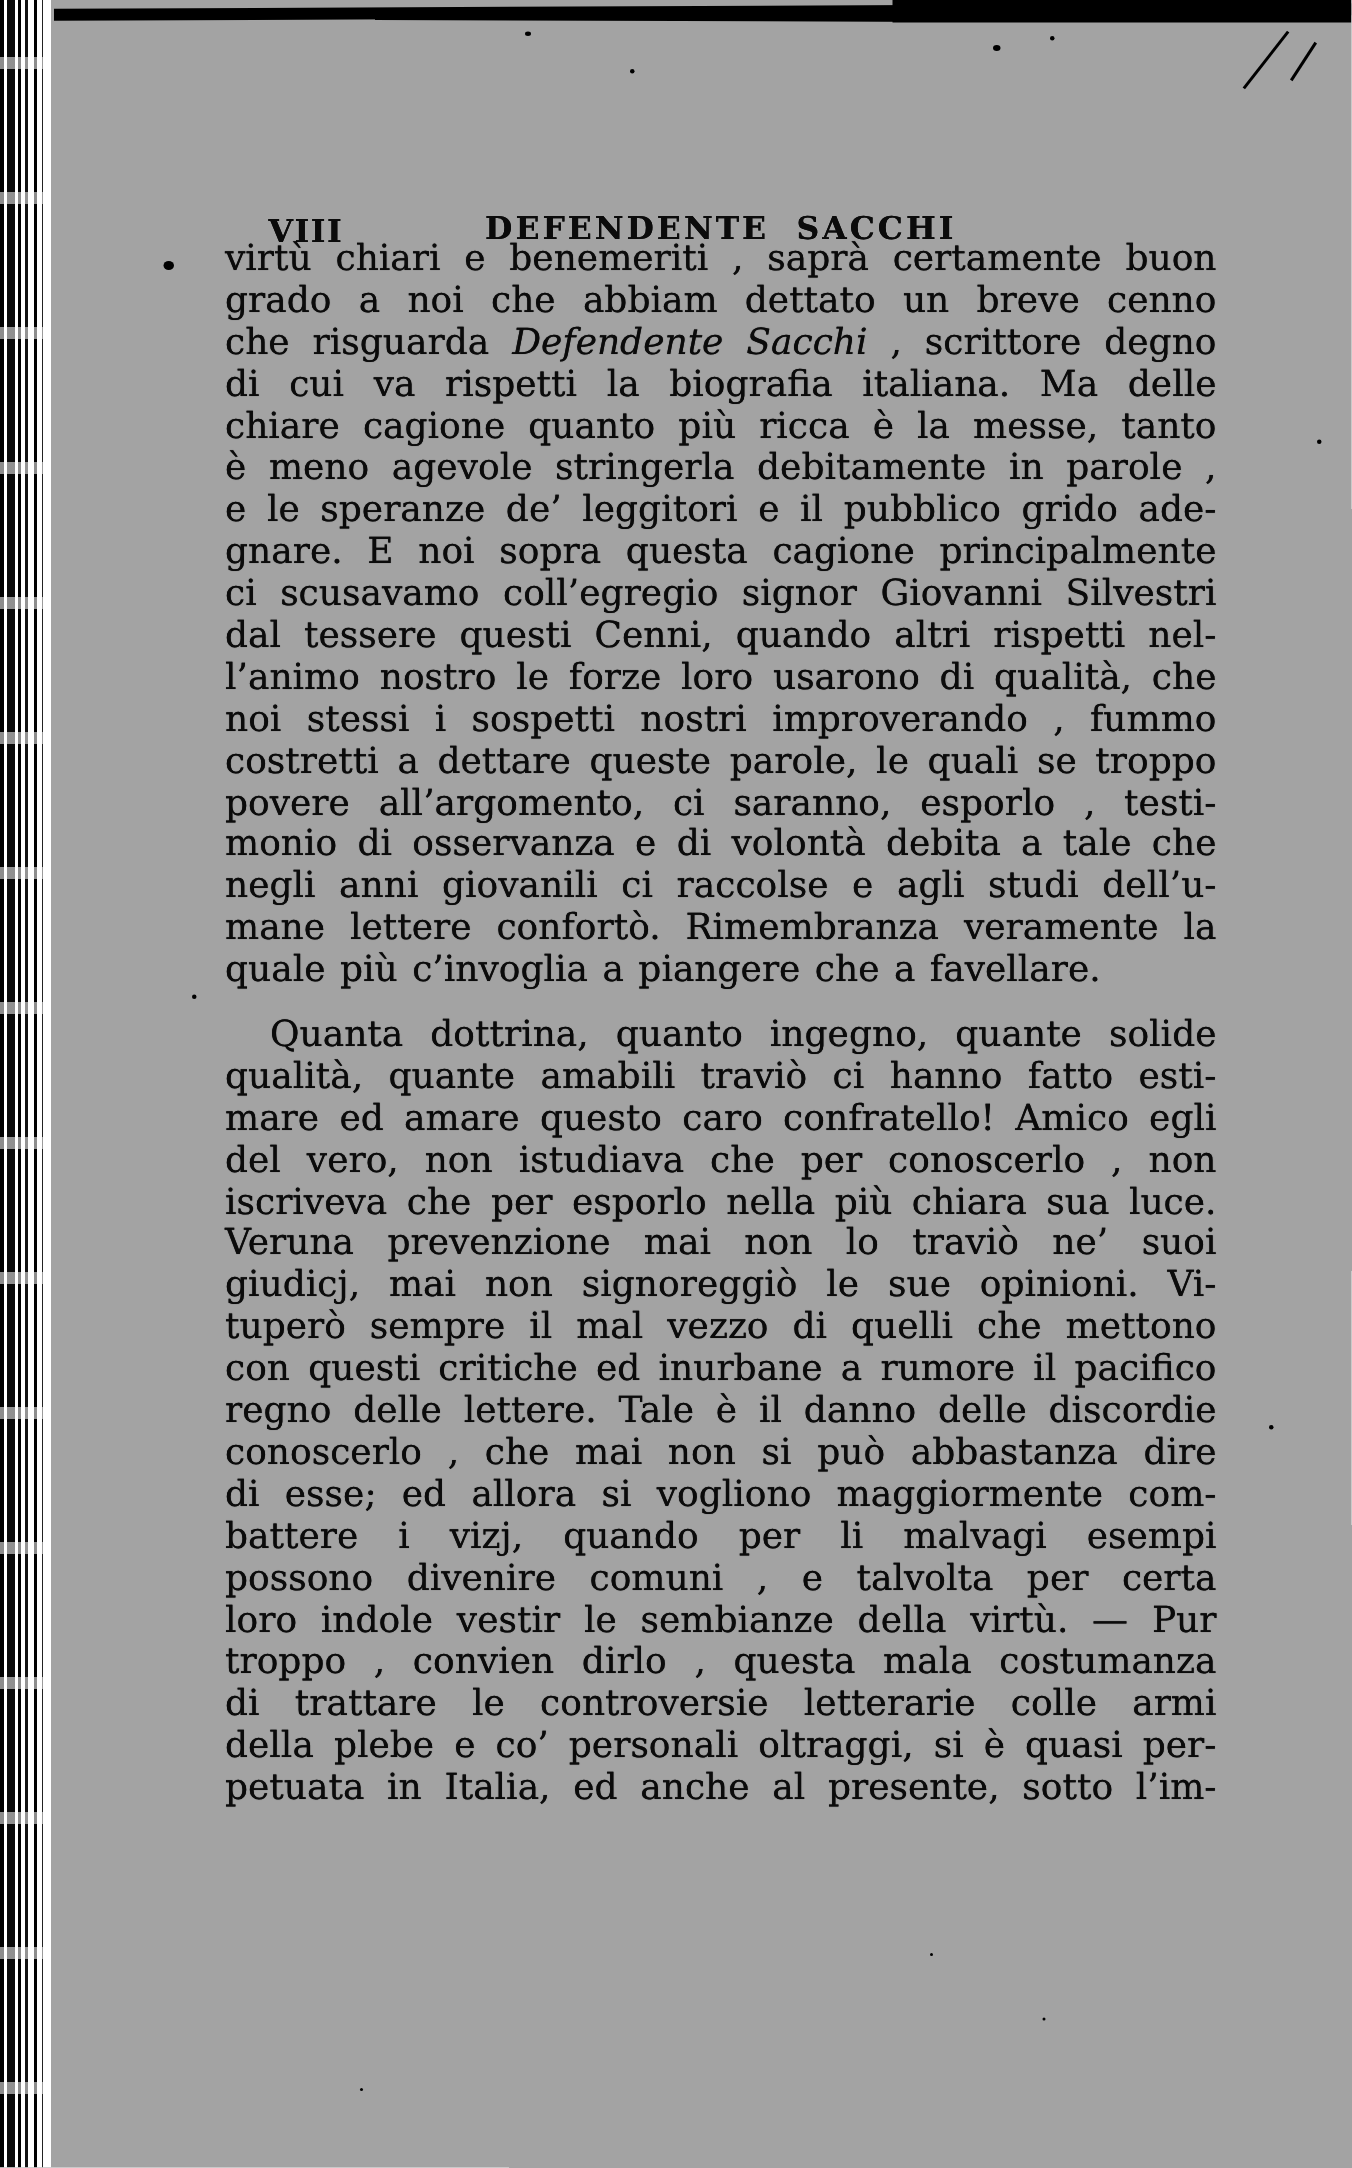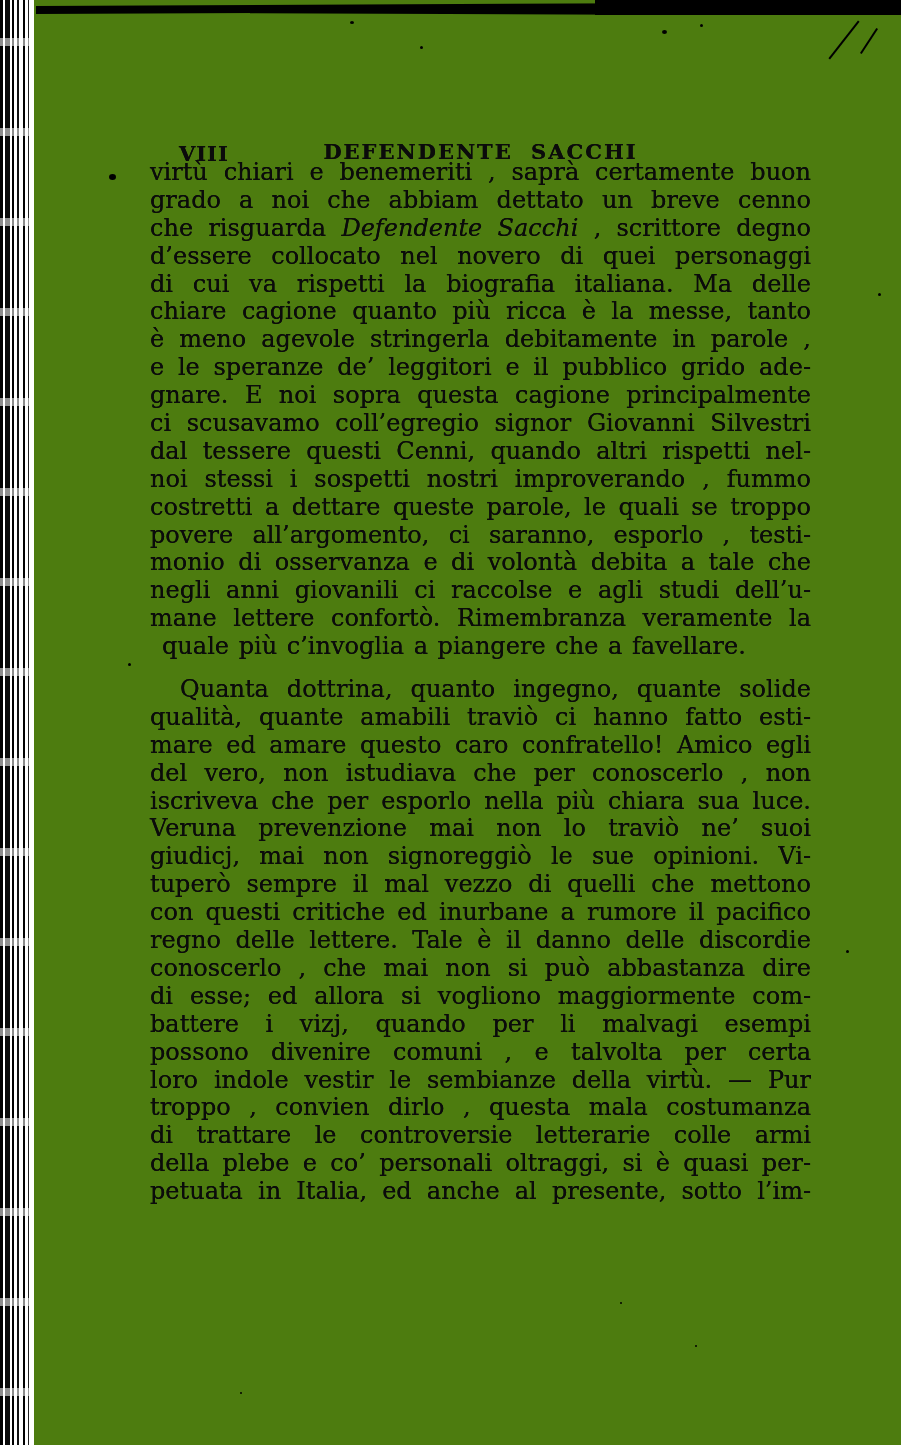--- a/index.html
+++ b/index.html
@@ -1,17 +1,17 @@
 <!DOCTYPE html>
 <html><head>
 <meta charset="utf-8">
 <style>
   html,body{margin:0;padding:0;background:#e8e8e8;}
   .page{
-    position:relative;width:901px;height:1445px;background:#4d7c0f;
+    position:relative;width:901px;height:1445px;background:#a3a3a3;
     overflow:hidden;font-family:"DejaVu Serif", serif;color:#0b0b0b;
   }
   
   .binding{
     position:absolute;left:0;top:0;width:34px;height:1445px;
     background:
       repeating-linear-gradient(180deg, rgba(255,255,255,0) 0 38px, rgba(255,255,255,.55) 38px 46px, rgba(255,255,255,0) 46px 90px),
       repeating-linear-gradient(90deg,
         #000 0 3px, #fff 3px 5px, #0a0a0a 5px 10px, #fff 10px 12px,
         #000 12px 14px, #fff 14px 17px, #111 17px 19px, #fff 19px 23px,
@@ -30,21 +30,21 @@
     position:absolute;left:150px;top:139px;width:661px;text-align:center;
     font-size:21px;letter-spacing:2px;word-spacing:9px;font-weight:bold;
     text-shadow:0 0 .4px currentColor;
   }
   .text-block{
     position:absolute;left:150px;top:159px;width:661px;
     font-size:24px;line-height:27.9px;word-spacing:2px;
     text-shadow:0 0 .45px currentColor;
   }
   .line{text-align:justify;text-align-last:justify;height:27.9px;}
-  .line.no-justify{text-align-last:left;margin-left:12px;}
+  .line.no-justify{text-align-last:left;}
   .line.indent{text-indent:30px;margin-top:15px;}
   .line i{font-style:italic;}
 
   .margin-dot{position:absolute;left:109px;top:174px;width:7px;height:6px;border-radius:50%;background:#000;}
   .speck{position:absolute;background:#000;border-radius:50%;}
   .scratch{position:absolute;background:#000;}
 </style>
 </head>
 <body>
 
@@ -59,28 +59,28 @@
   <div class="page-number">VIII</div>
 
   <div class="running-title">DEFENDENTE SACCHI</div>
 
   <div class="margin-dot"></div>
 
   <div class="text-block" id="text-block">
       <div class="line">virtù chiari e benemeriti , saprà certamente buon</div>
       <div class="line">grado a noi che abbiam dettato un breve cenno</div>
       <div class="line">che risguarda <i>Defendente Sacchi</i> , scrittore degno</div>
-      <div class="line">d’essere collocato nel novero di quei personaggi</div>
       <div class="line">di cui va rispetti la biografia italiana. Ma delle</div>
       <div class="line">chiare cagione quanto più ricca è la messe, tanto</div>
       <div class="line">è meno agevole stringerla debitamente in parole ,</div>
       <div class="line">e le speranze de’ leggitori e il pubblico grido ade-</div>
       <div class="line">gnare. E noi sopra questa cagione principalmente</div>
       <div class="line">ci scusavamo coll’egregio signor Giovanni Silvestri</div>
       <div class="line">dal tessere questi Cenni, quando altri rispetti nel-</div>
+      <div class="line">l’animo nostro le forze loro usarono di qualità, che</div>
       <div class="line">noi stessi i sospetti nostri improverando , fummo</div>
       <div class="line">costretti a dettare queste parole, le quali se troppo</div>
       <div class="line">povere all’argomento, ci saranno, esporlo , testi-</div>
       <div class="line">monio di osservanza e di volontà debita a tale che</div>
       <div class="line">negli anni giovanili ci raccolse e agli studi dell’u-</div>
       <div class="line">mane lettere confortò. Rimembranza veramente la</div>
       <div class="line no-justify">quale più c’invoglia a piangere che a favellare.</div>
       <div class="line indent">Quanta dottrina, quanto ingegno, quante solide</div>
       <div class="line">qualità, quante amabili traviò ci hanno fatto esti-</div>
       <div class="line">mare ed amare questo caro confratello! Amico egli</div>

